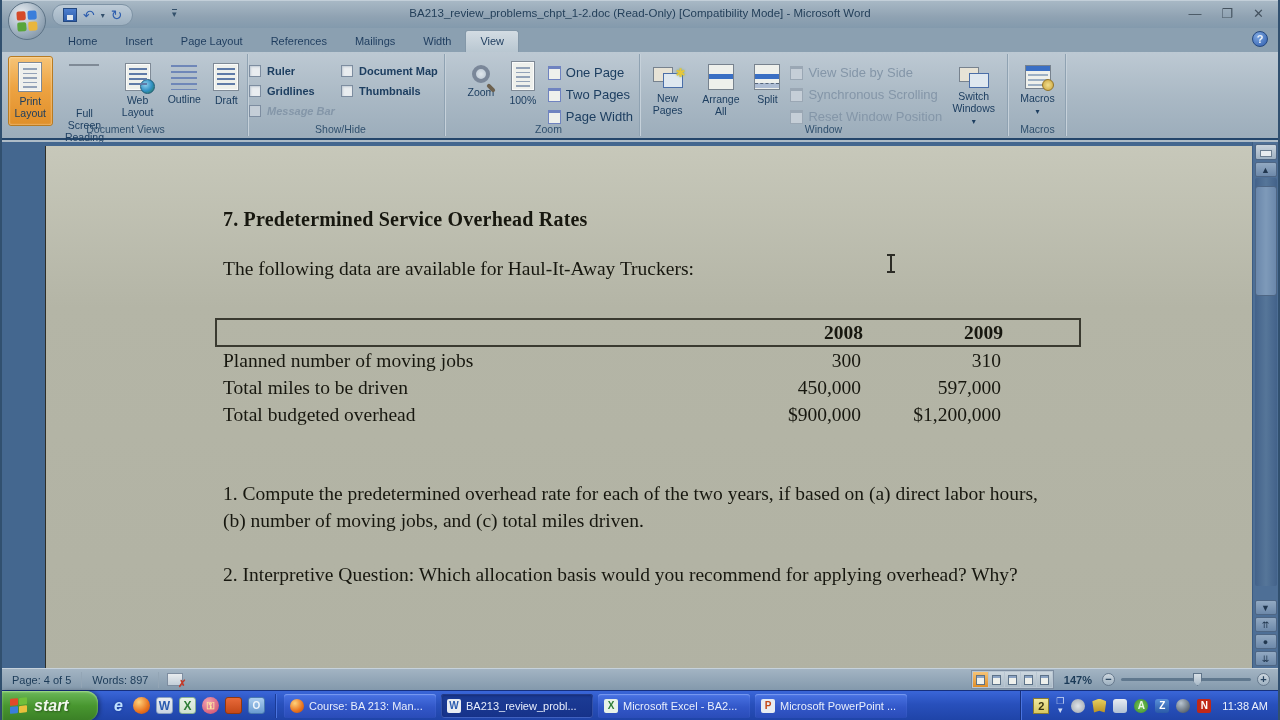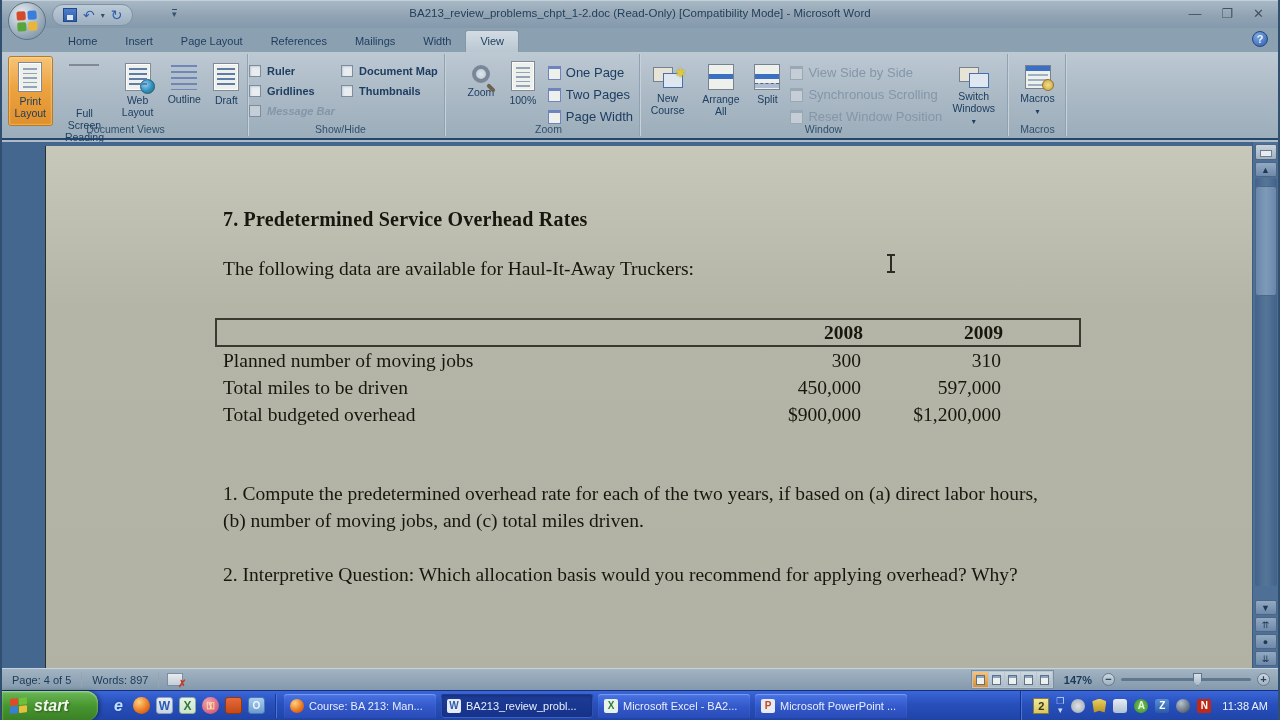--- a/index.html
+++ b/index.html
@@ -303,21 +303,21 @@
     </div>
 
     <div class="rgroup" style="left:638px; width:368px;">
       <div style="display:flex; padding:2px 4px; gap:6px;">
         <div class="bigbtn" style="width:50px;">
           <div class="icon-winpair">
               <i></i>
               <i></i>
               <span class="star">✱</span>
             </div>
-          <span>New Course</span>
+          <span>New Pages</span>
         </div>
         <div class="bigbtn" style="width:50px;">
           <div class="icon-splitwin"></div>
           <span>Arrange All</span>
         </div>
         <div class="bigbtn" style="width:36px;">
           <div class="icon-splitwin double"></div>
           <span>Split</span>
         </div>
         <div style="display:flex; flex-direction:column; gap:1px; padding-top:6px; width:148px;">

